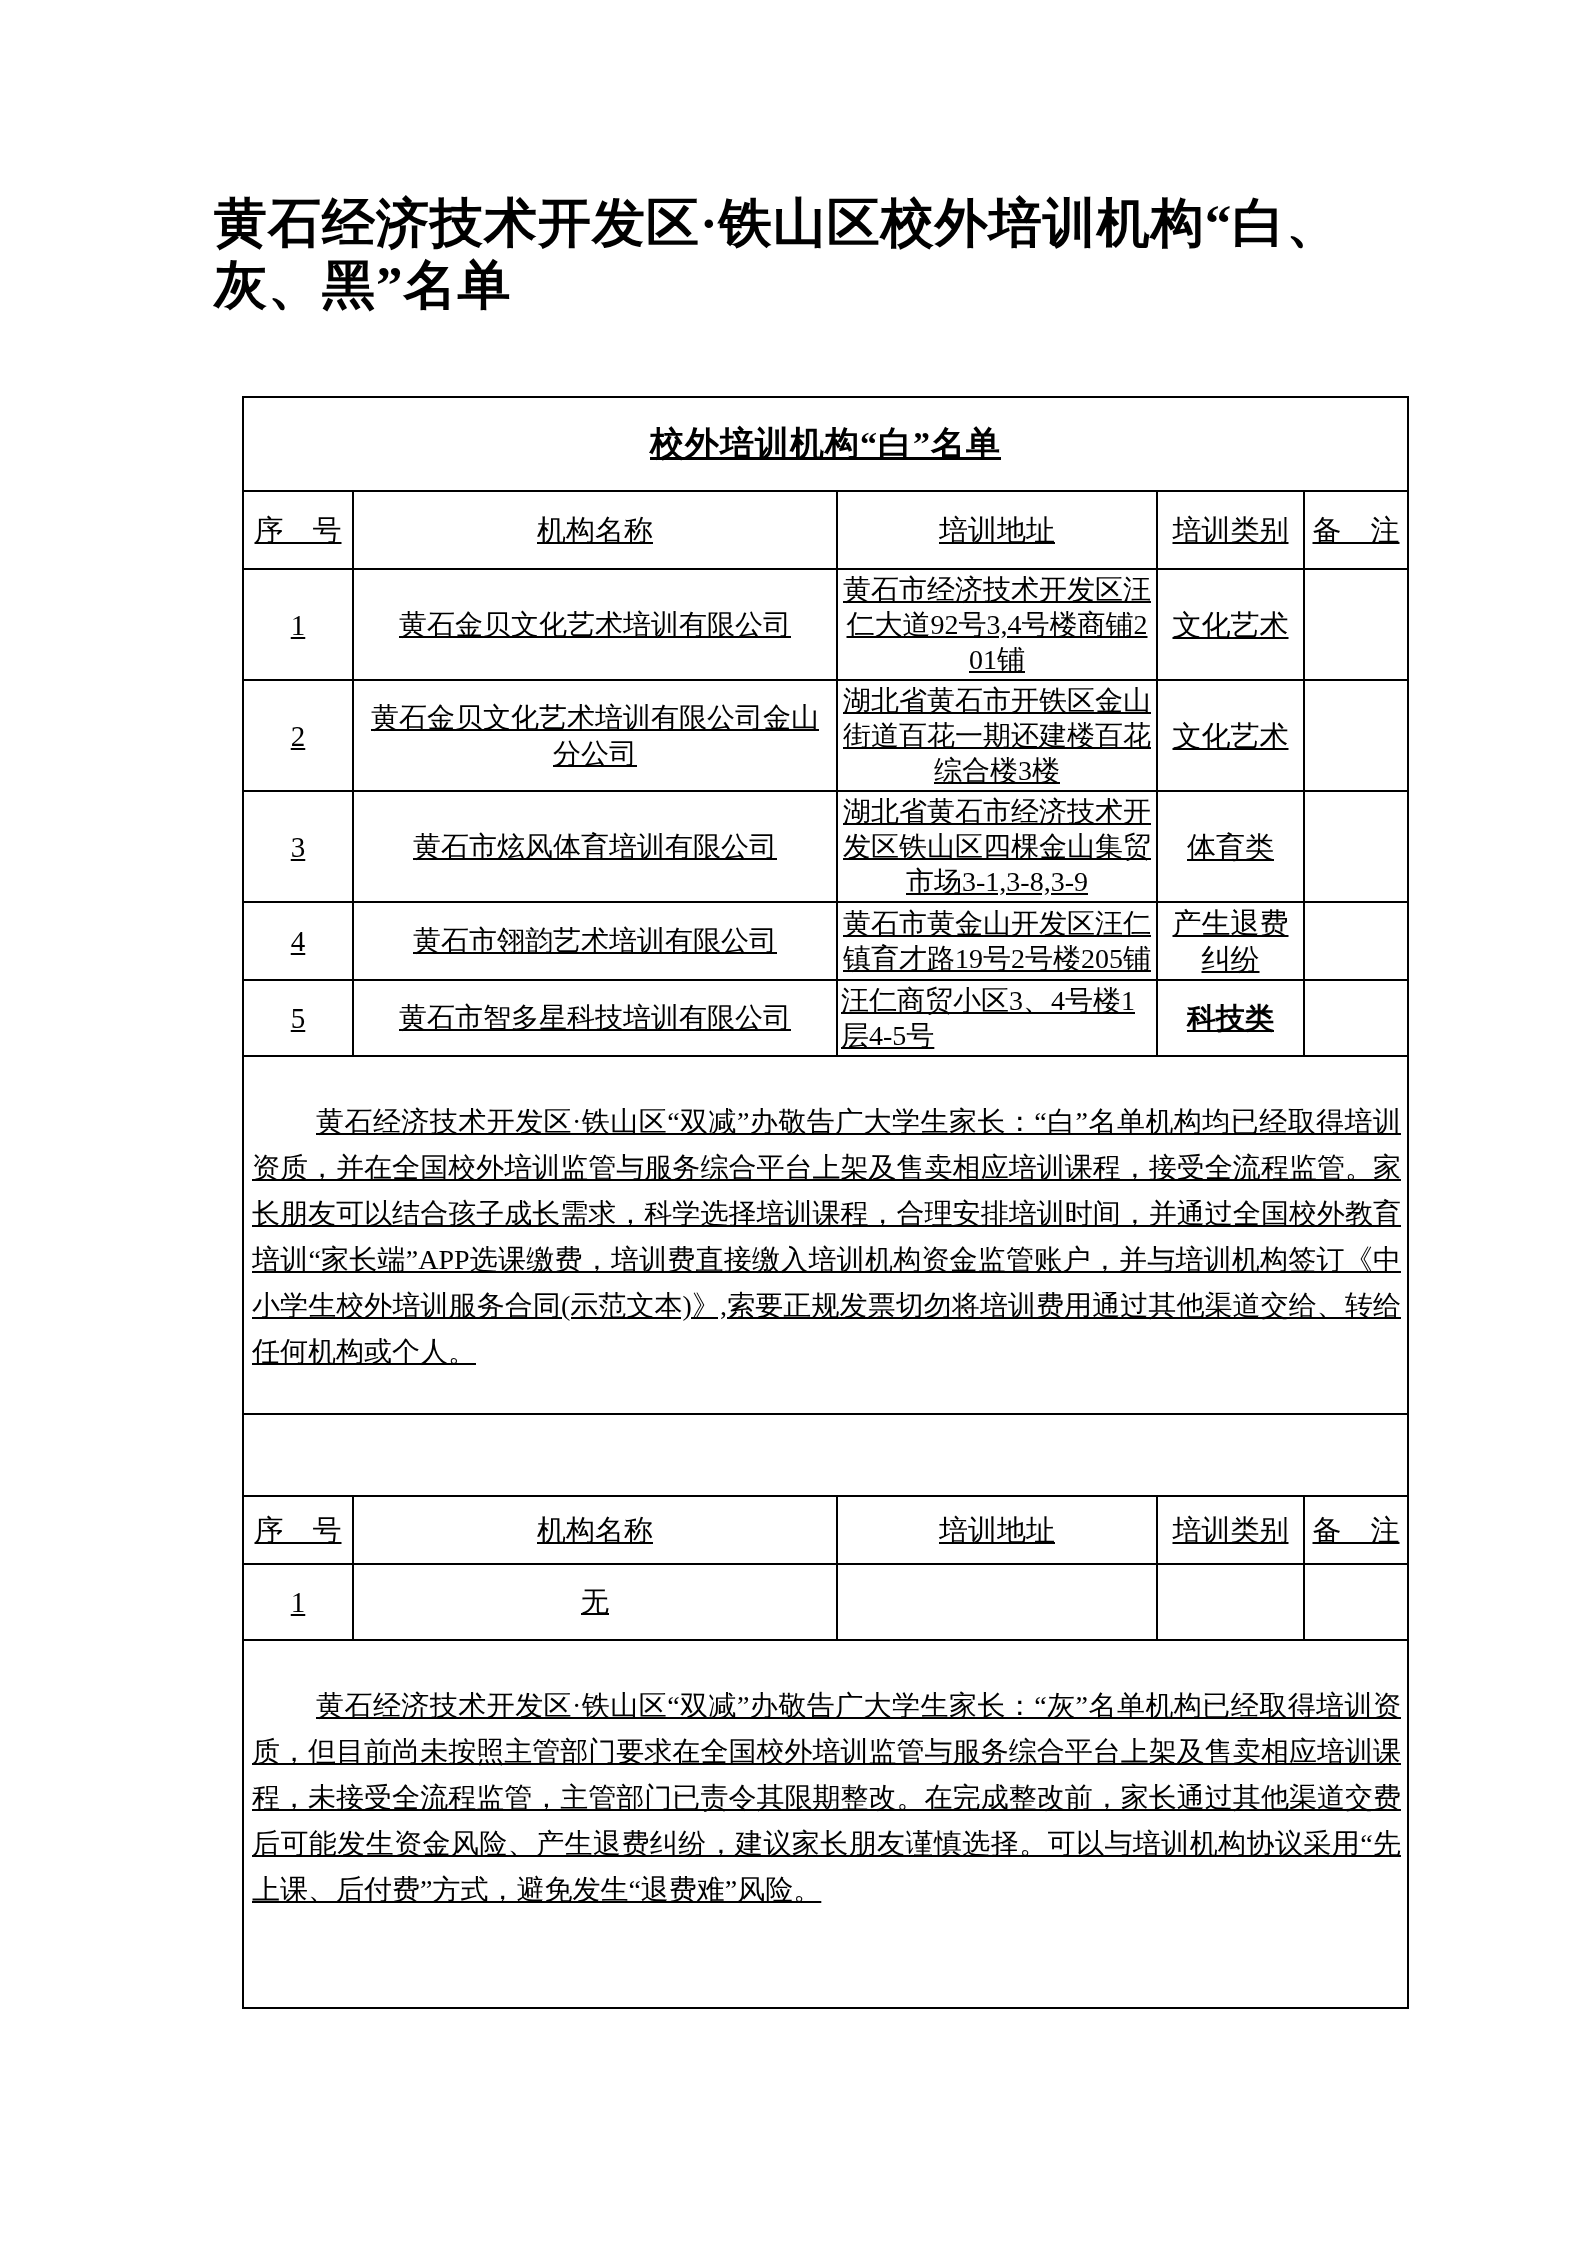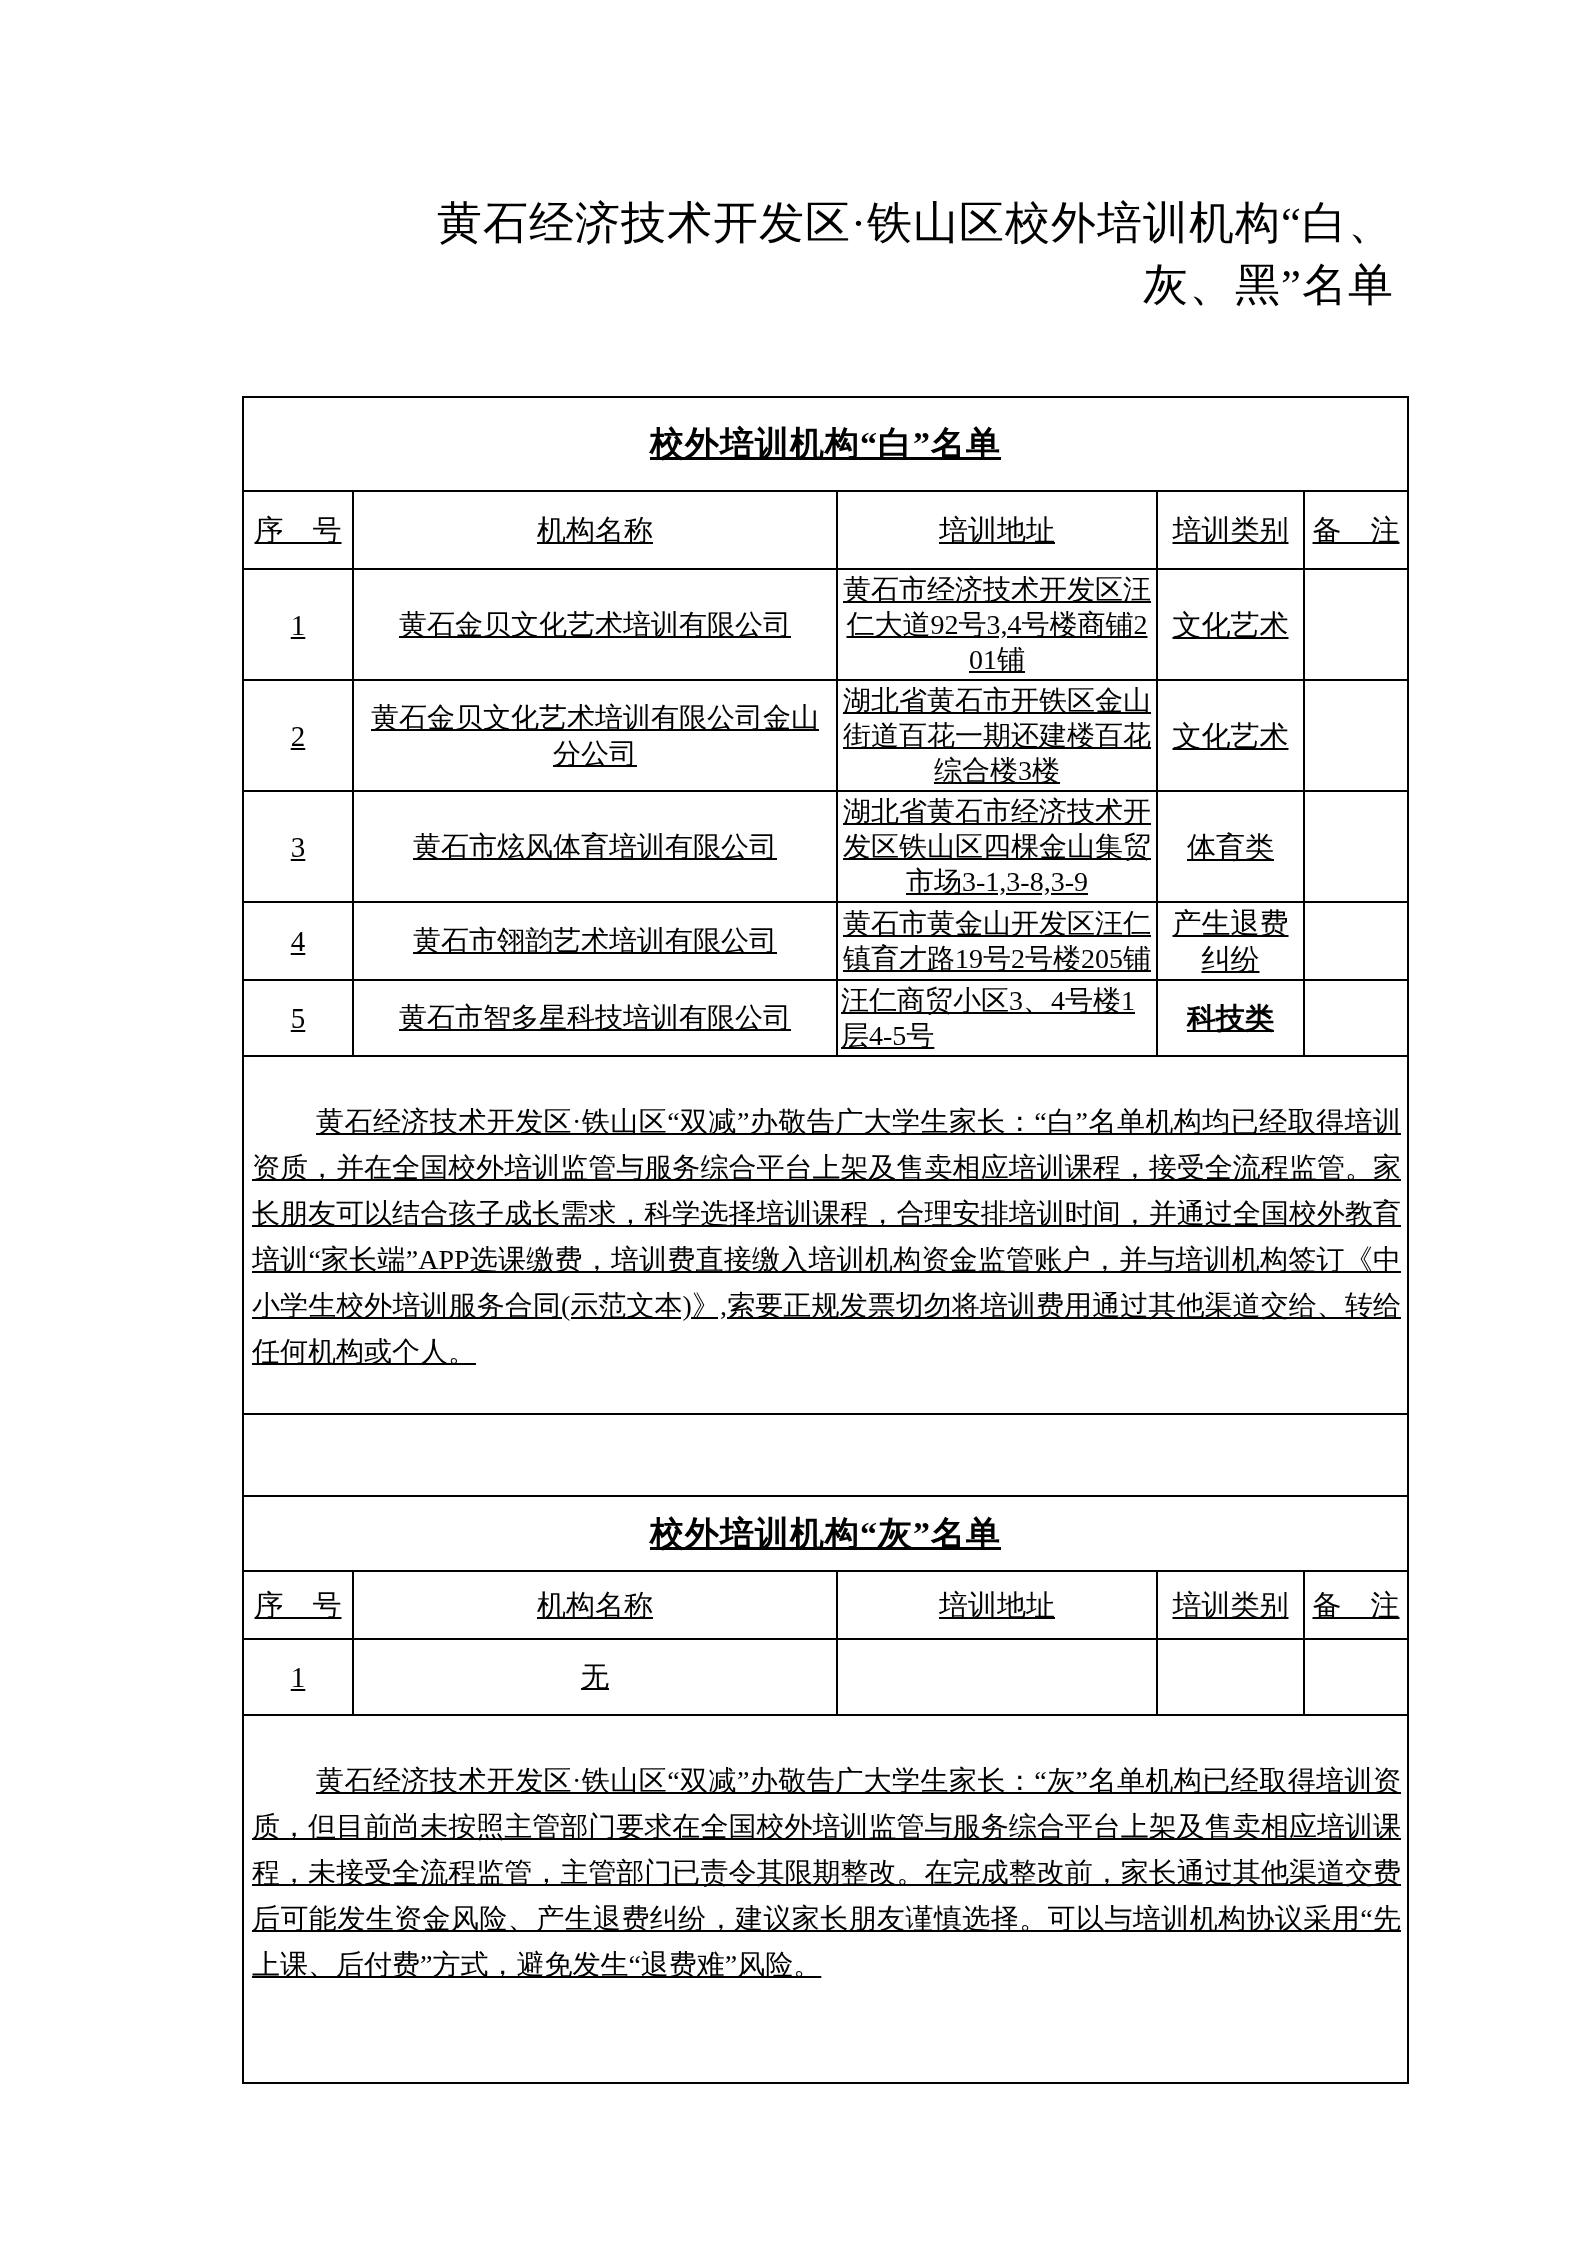--- a/index.html
+++ b/index.html
@@ -12,23 +12,23 @@
     height: 2245px;
     position: relative;
     font-family: "Liberation Serif", "DejaVu Serif", serif;
     color: #000000;
   }
   .doc-title {
     position: absolute;
     top: 192px;
     left: 214px;
     width: 1180px;
-    text-align: right;
-    font-size: 45px;
-    font-weight: normal;
+    text-align: left;
+    font-size: 53px;
+    font-weight: bold;
     line-height: 62px;
     letter-spacing: 1px;
   }
   .main-table {
     position: absolute;
     top: 396px;
     left: 242px;
     width: 1165px;
     border-collapse: collapse;
     table-layout: fixed;
@@ -153,23 +153,20 @@
   </tr>
 
   <tr class="row-notice">
     <td colspan="5" class="cell-notice">黄石经济技术开发区·铁山区“双减”办敬告广大学生家长：“白”名单机构均已经取得培训资质，并在全国校外培训监管与服务综合平台上架及售卖相应培训课程，接受全流程监管。家长朋友可以结合孩子成长需求，科学选择培训课程，合理安排培训时间，并通过全国校外教育培训“家长端”APP选课缴费，培训费直接缴入培训机构资金监管账户，并与培训机构签订《中小学生校外培训服务合同(示范文本)》,索要正规发票切勿将培训费用通过其他渠道交给、转给任何机构或个人。</td>
   </tr>
 
   <tr class="row-empty">
     <td colspan="5"></td>
   </tr>
 
-  <tr class="row-grey-title">
-    <td colspan="5">校外培训机构“灰”名单</td>
-  </tr>
 
   <tr class="row-grey-header">
     <td>序　号</td>
     <td>机构名称</td>
     <td>培训地址</td>
     <td>培训类别</td>
     <td>备　注</td>
   </tr>
 
   <tr class="row-grey-r1">

